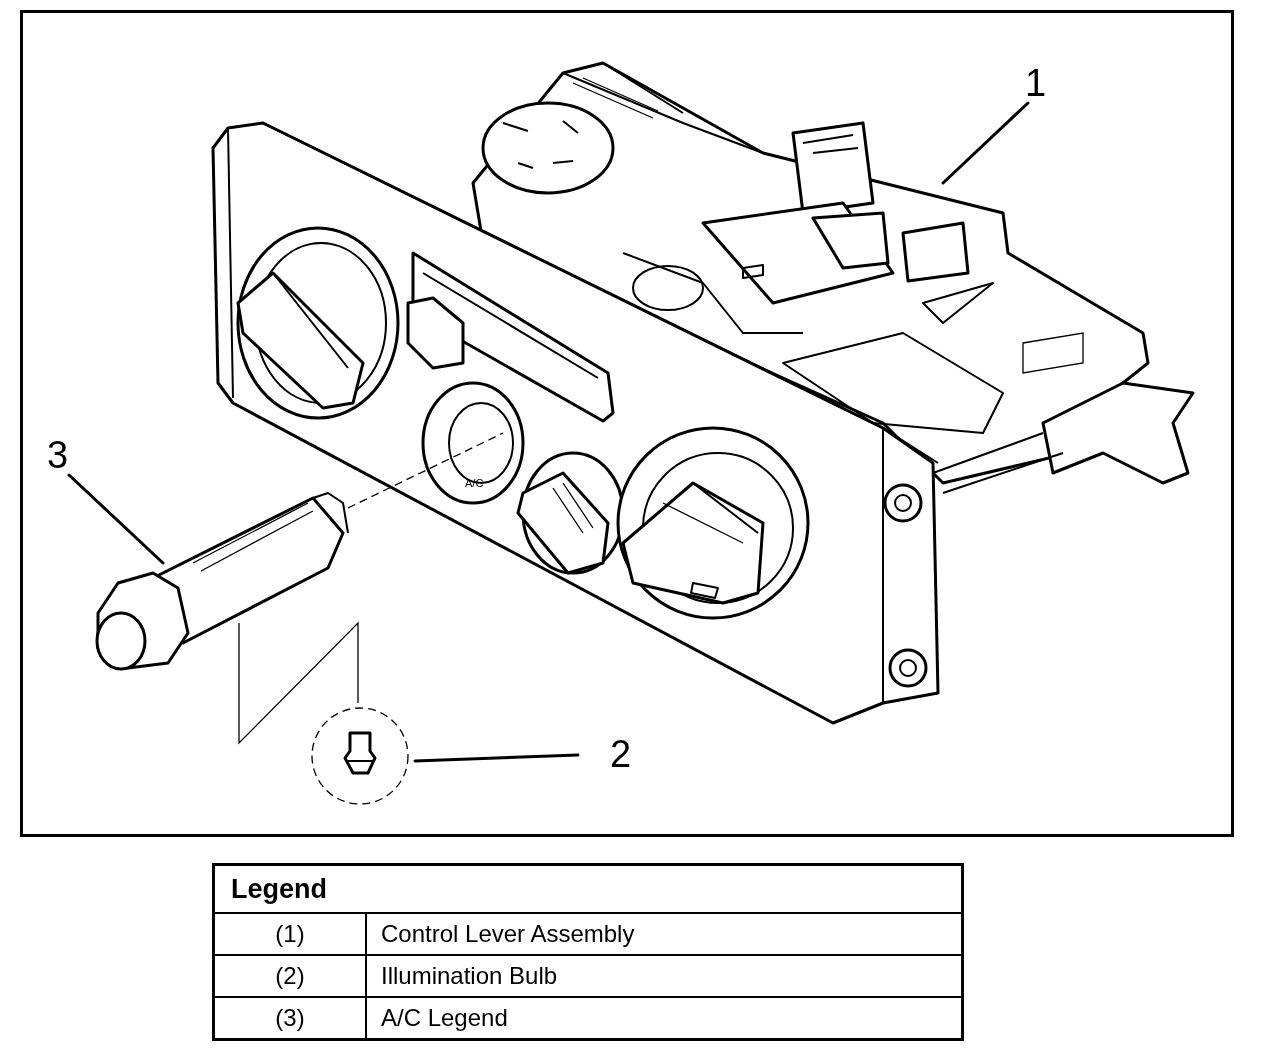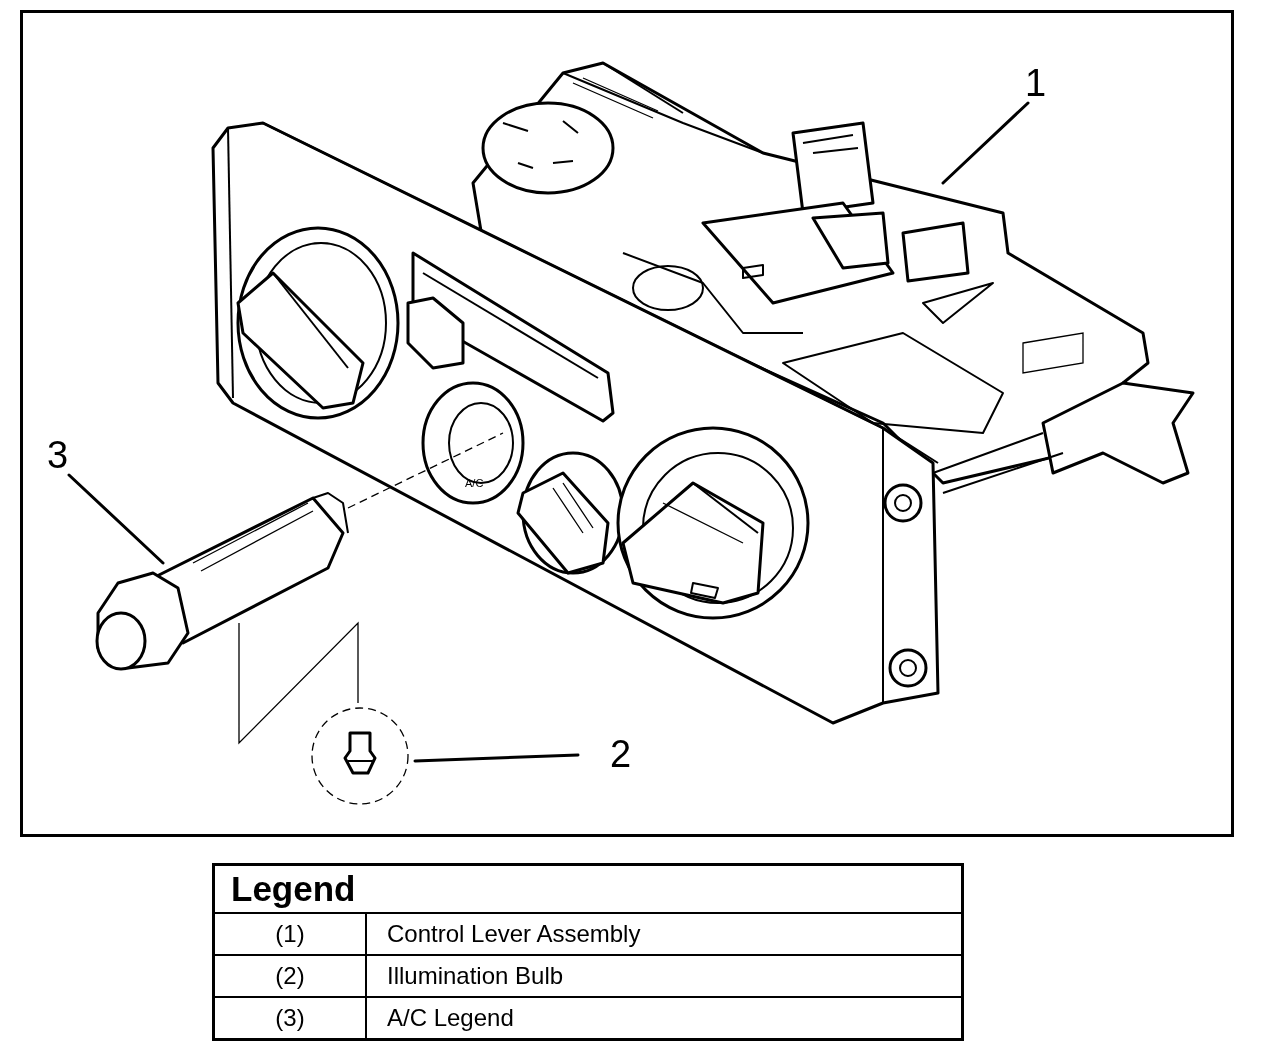--- a/index.html
+++ b/index.html
@@ -2,23 +2,23 @@
 <html><head>
 <meta charset="utf-8">
 <style>
   html, body { margin: 0; padding: 0; background: #ffffff; }
   body { width: 1280px; height: 1052px; position: relative; font-family: "Liberation Sans", sans-serif; color: #000; overflow: hidden; }
   .figure-frame { position: absolute; left: 20px; top: 10px; width: 1214px; height: 827px; border: 3px solid #000; box-sizing: border-box; background: #fff; }
   .figure-frame svg { position: absolute; left: 0; top: 0; }
   .callout-num { font-family: "Liberation Sans", sans-serif; font-size: 38px; fill: #000; }
   .legend { position: absolute; left: 212px; top: 863px; width: 752px; border: 3px solid #000; border-collapse: collapse; box-sizing: border-box; }
   .legend td, .legend th { border: 2px solid #000; font-size: 24px; height: 40px; padding: 0; }
-  .legend th { text-align: left; font-weight: bold; font-size: 35px; padding-left: 16px; height: 46px; }
+  .legend th { text-align: left; font-weight: bold; font-size: 27px; padding-left: 16px; height: 46px; }
   .legend td.num { width: 150px; text-align: center; }
-  .legend td.desc { padding-left: 20px; }
+  .legend td.desc { padding-left: 14px; }
   .thick { stroke: #000; stroke-width: 3; fill: none; stroke-linejoin: round; stroke-linecap: round; }
   .med { stroke: #000; stroke-width: 2; fill: none; stroke-linejoin: round; }
   .thin { stroke: #000; stroke-width: 1.3; fill: none; }
   .dash { stroke: #000; stroke-width: 1.3; fill: none; stroke-dasharray: 8 5; }
   .fillw { fill: #fff; }
 </style>
 </head>
 <body>
 
 <div class="figure-frame">

